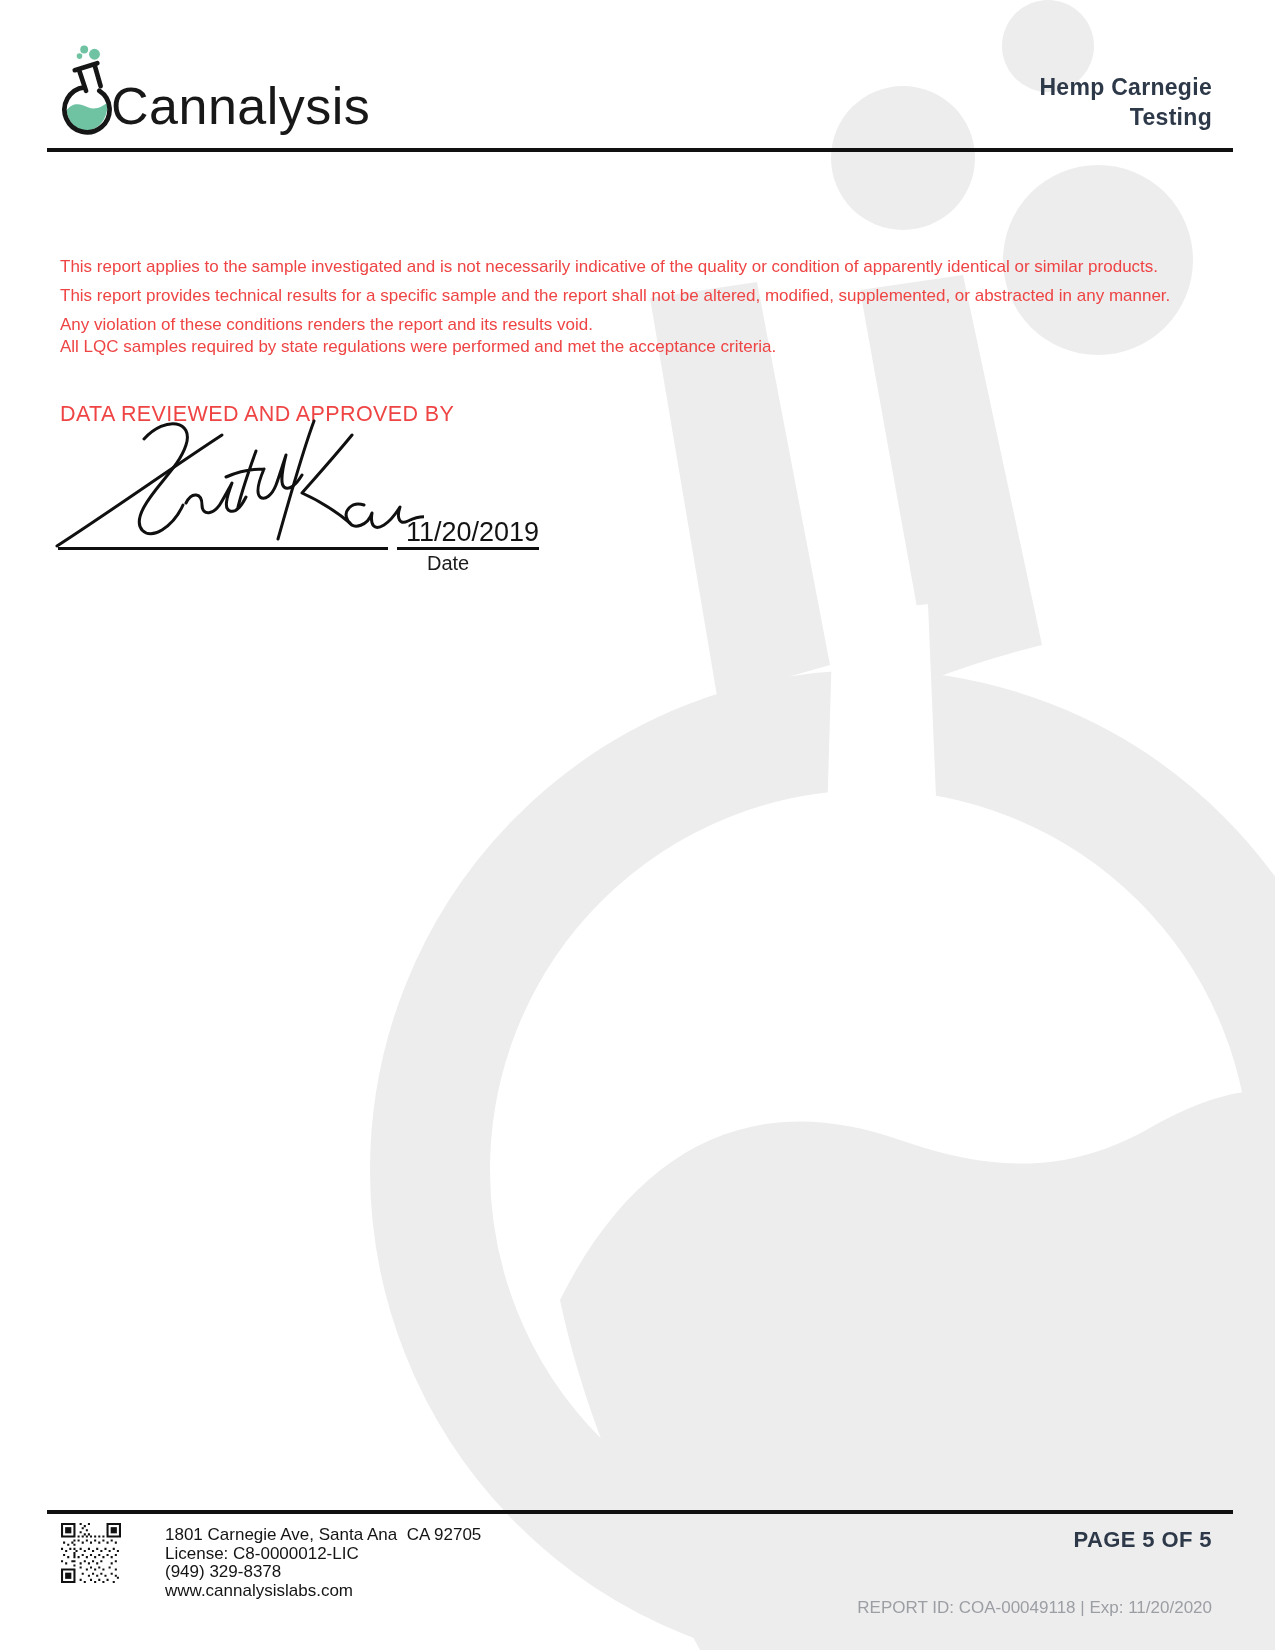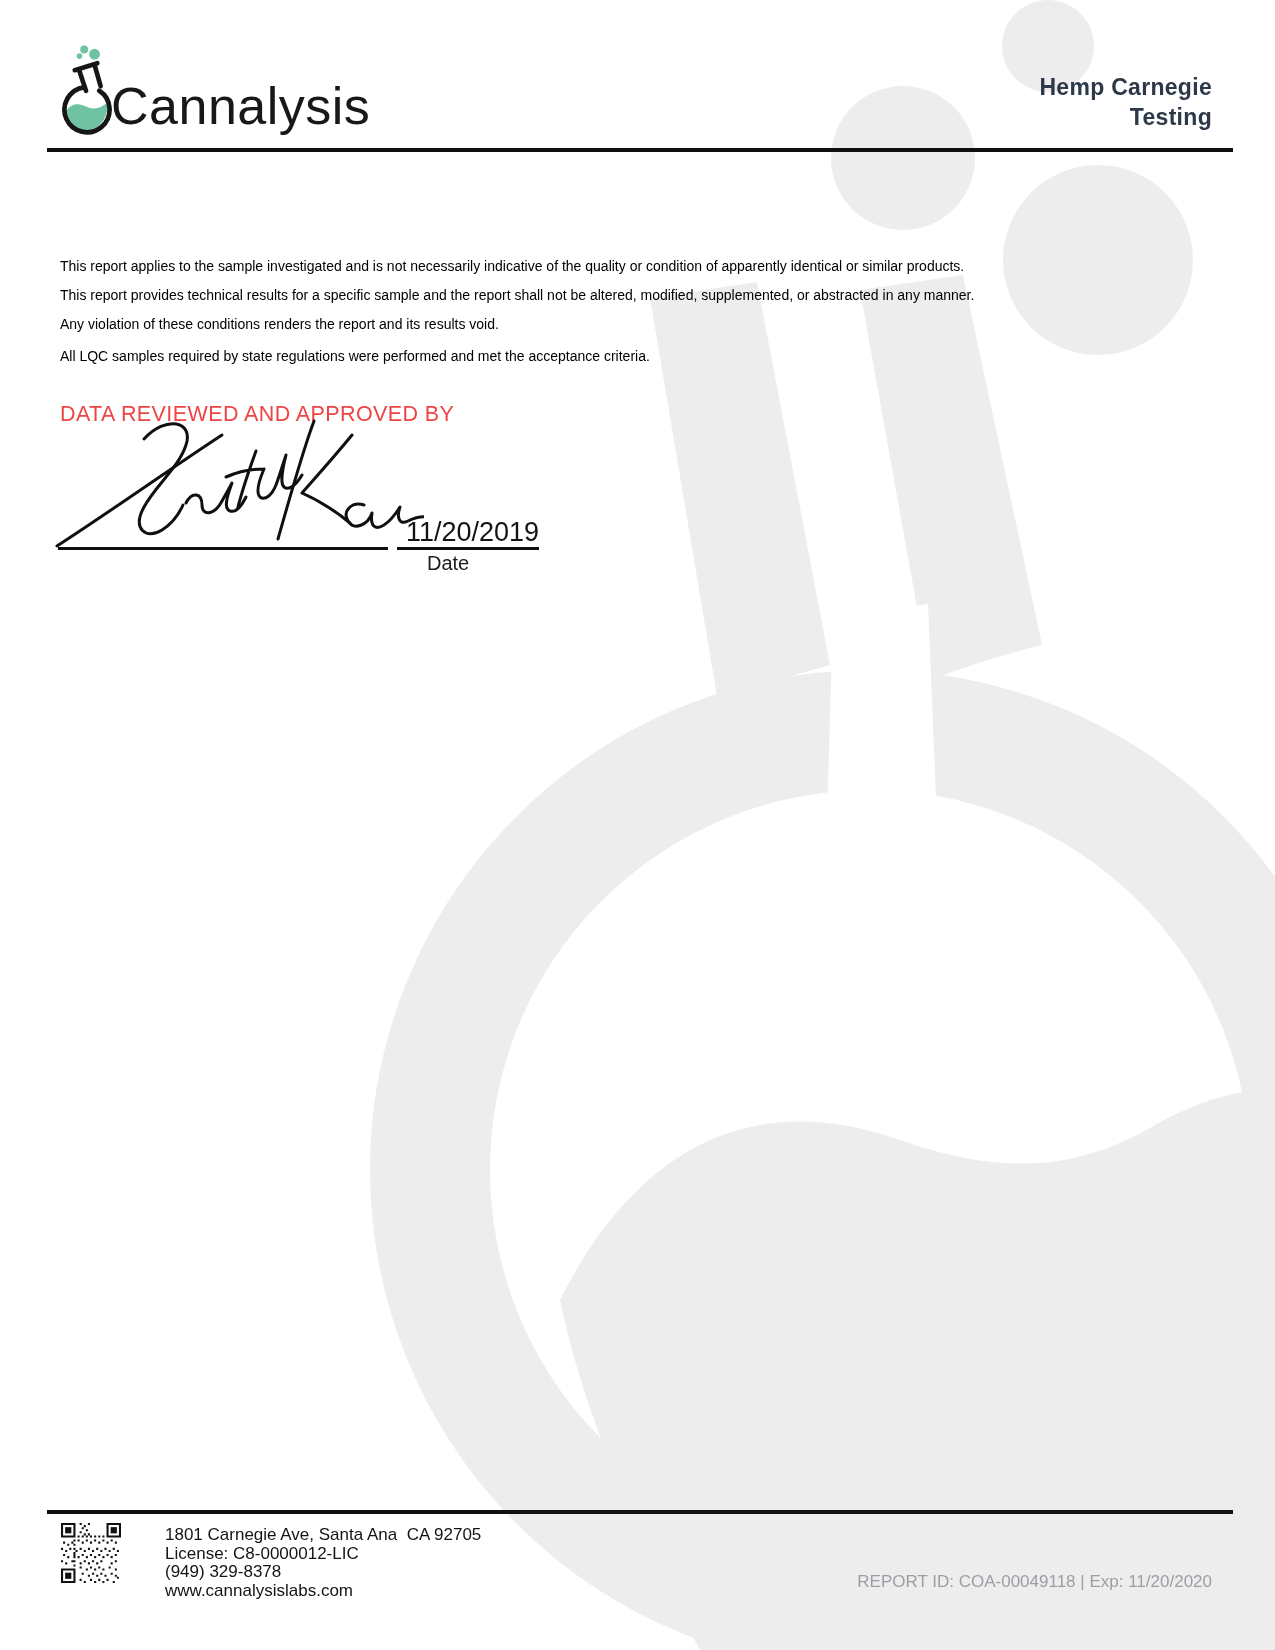--- a/index.html
+++ b/index.html
@@ -9,24 +9,24 @@
   
   .wm{position:absolute;left:0;top:0;z-index:0;}
   
   .brand-text{left:111px;top:76px;font-size:52px;letter-spacing:0.5px;color:#181818;z-index:2;}
   .hemp-title{right:63px;top:72px;text-align:right;font-size:23px;font-weight:bold;
               color:#2d3848;line-height:30px;letter-spacing:0.3px;z-index:2;}
   .rule{left:47px;width:1186px;height:4px;background:#101010;z-index:2;}
   .rule-top{top:148px;}
   .rule-bottom{top:1510px;}
   
-  .para{left:60px;font-size:14px;color:#000000;z-index:2;}
+  .para{left:60px;font-size:17px;color:#ef4444;z-index:2;}
   .para .line{white-space:pre;line-height:29px;}
   .p1{top:252px;}
-  .p2{top:342px;}
+  .p2{top:332px;}
   .approval-heading{left:60px;top:402px;font-size:21.5px;font-weight:normal;color:#ef4444;
                     letter-spacing:0.4px;white-space:pre;z-index:2;}
   
   .sig-svg{left:52px;top:413px;z-index:2;}
   .sig-line{left:58px;top:547px;width:330px;height:3px;background:#0e0e0e;z-index:3;}
   .date-line{left:397px;top:547px;width:142px;height:3px;background:#0e0e0e;z-index:3;}
   .date-value{left:406px;top:517px;font-size:27px;color:#131313;z-index:2;white-space:pre;}
   .signer{left:60px;top:552px;font-size:20px;line-height:23px;color:#1c1c1c;z-index:2;}
   .date-label{left:399px;top:552px;font-size:20px;color:#1c1c1c;z-index:2;margin-left:28px;}
   
@@ -133,19 +133,20 @@
   </svg>
 
   <div class="abs footer-left">
     <div>1801 Carnegie Ave, Santa Ana  CA 92705</div>
     <div>License: C8-0000012-LIC</div>
     <div>(949) 329-8378</div>
     <div>www.cannalysislabs.com</div>
   </div>
 
   <div class="abs footer-right">
+    <div class="page-label">PAGE 5 OF 5</div>
     <div class="footer-meta">
       <div>REPORT ID: COA-00049118 | Exp: 11/20/2020</div>
       
     </div>
   </div>
 
 </div>
 
 </body></html>

